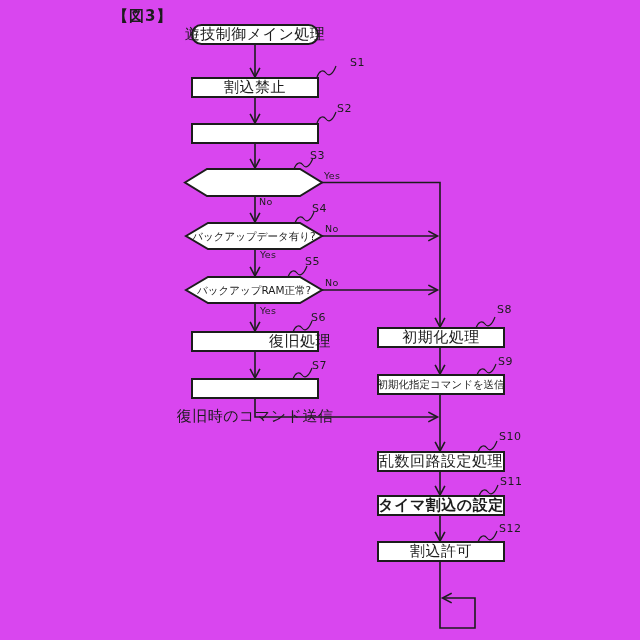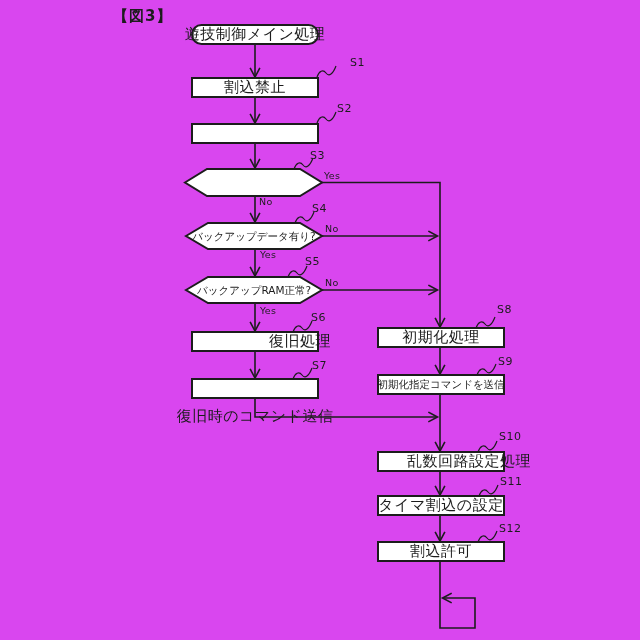--- a/index.html
+++ b/index.html
@@ -110,22 +110,22 @@
   <div class="fig-label">【図3】</div>
 
   <div class="node-text" style="left:192px;top:25px;width:126px;height:19px;">遊技制御メイン処理</div>
   <div class="node-text" style="left:192px;top:78px;width:126px;height:19px;">割込禁止</div>
   <div class="node-text tight" style="left:186px;top:277px;width:136px;height:26px;">バックアップRAM正常?</div>
   <div class="node-text tight" style="left:186px;top:223px;width:136px;height:26px;">バックアップデータ有り?</div>
   <div class="node-text" style="left:192px;top:332px;width:126px;height:19px;padding-left:45px;">復旧処理</div>
   <div class="node-text" style="left:192px;top:389px;width:126px;height:19px;margin-top:18px;">復旧時のコマンド送信</div>
   <div class="node-text tight" style="left:378px;top:375px;width:126px;height:19px;">初期化指定コマンドを送信</div>
   <div class="node-text" style="left:378px;top:328px;width:126px;height:19px;">初期化処理</div>
-  <div class="node-text" style="left:378px;top:452px;width:126px;height:19px;margin-left:28px;">乱数回路設定処理</div>
-  <div class="node-text" style="left:378px;top:496px;width:126px;height:19px;">タイマ割込の設定</div>
+  <div class="node-text" style="left:378px;top:452px;width:126px;height:19px;">乱数回路設定処理</div>
+  <div class="node-text" style="left:378px;top:496px;width:126px;height:19px;font-weight:bold;">タイマ割込の設定</div>
   <div class="node-text" style="left:378px;top:542px;width:126px;height:19px;border-radius:9px;">割込許可</div>
 
   <div class="step-label" style="left:350px;top:57px;">S1</div>
   <div class="step-label" style="left:337px;top:103px;">S2</div>
   <div class="step-label" style="left:310px;top:150px;">S3</div>
   <div class="step-label" style="left:312px;top:203px;">S4</div>
   <div class="step-label" style="left:305px;top:256px;">S5</div>
   <div class="step-label" style="left:311px;top:312px;">S6</div>
   <div class="step-label" style="left:312px;top:360px;">S7</div>
   <div class="step-label" style="left:497px;top:304px;">S8</div>

